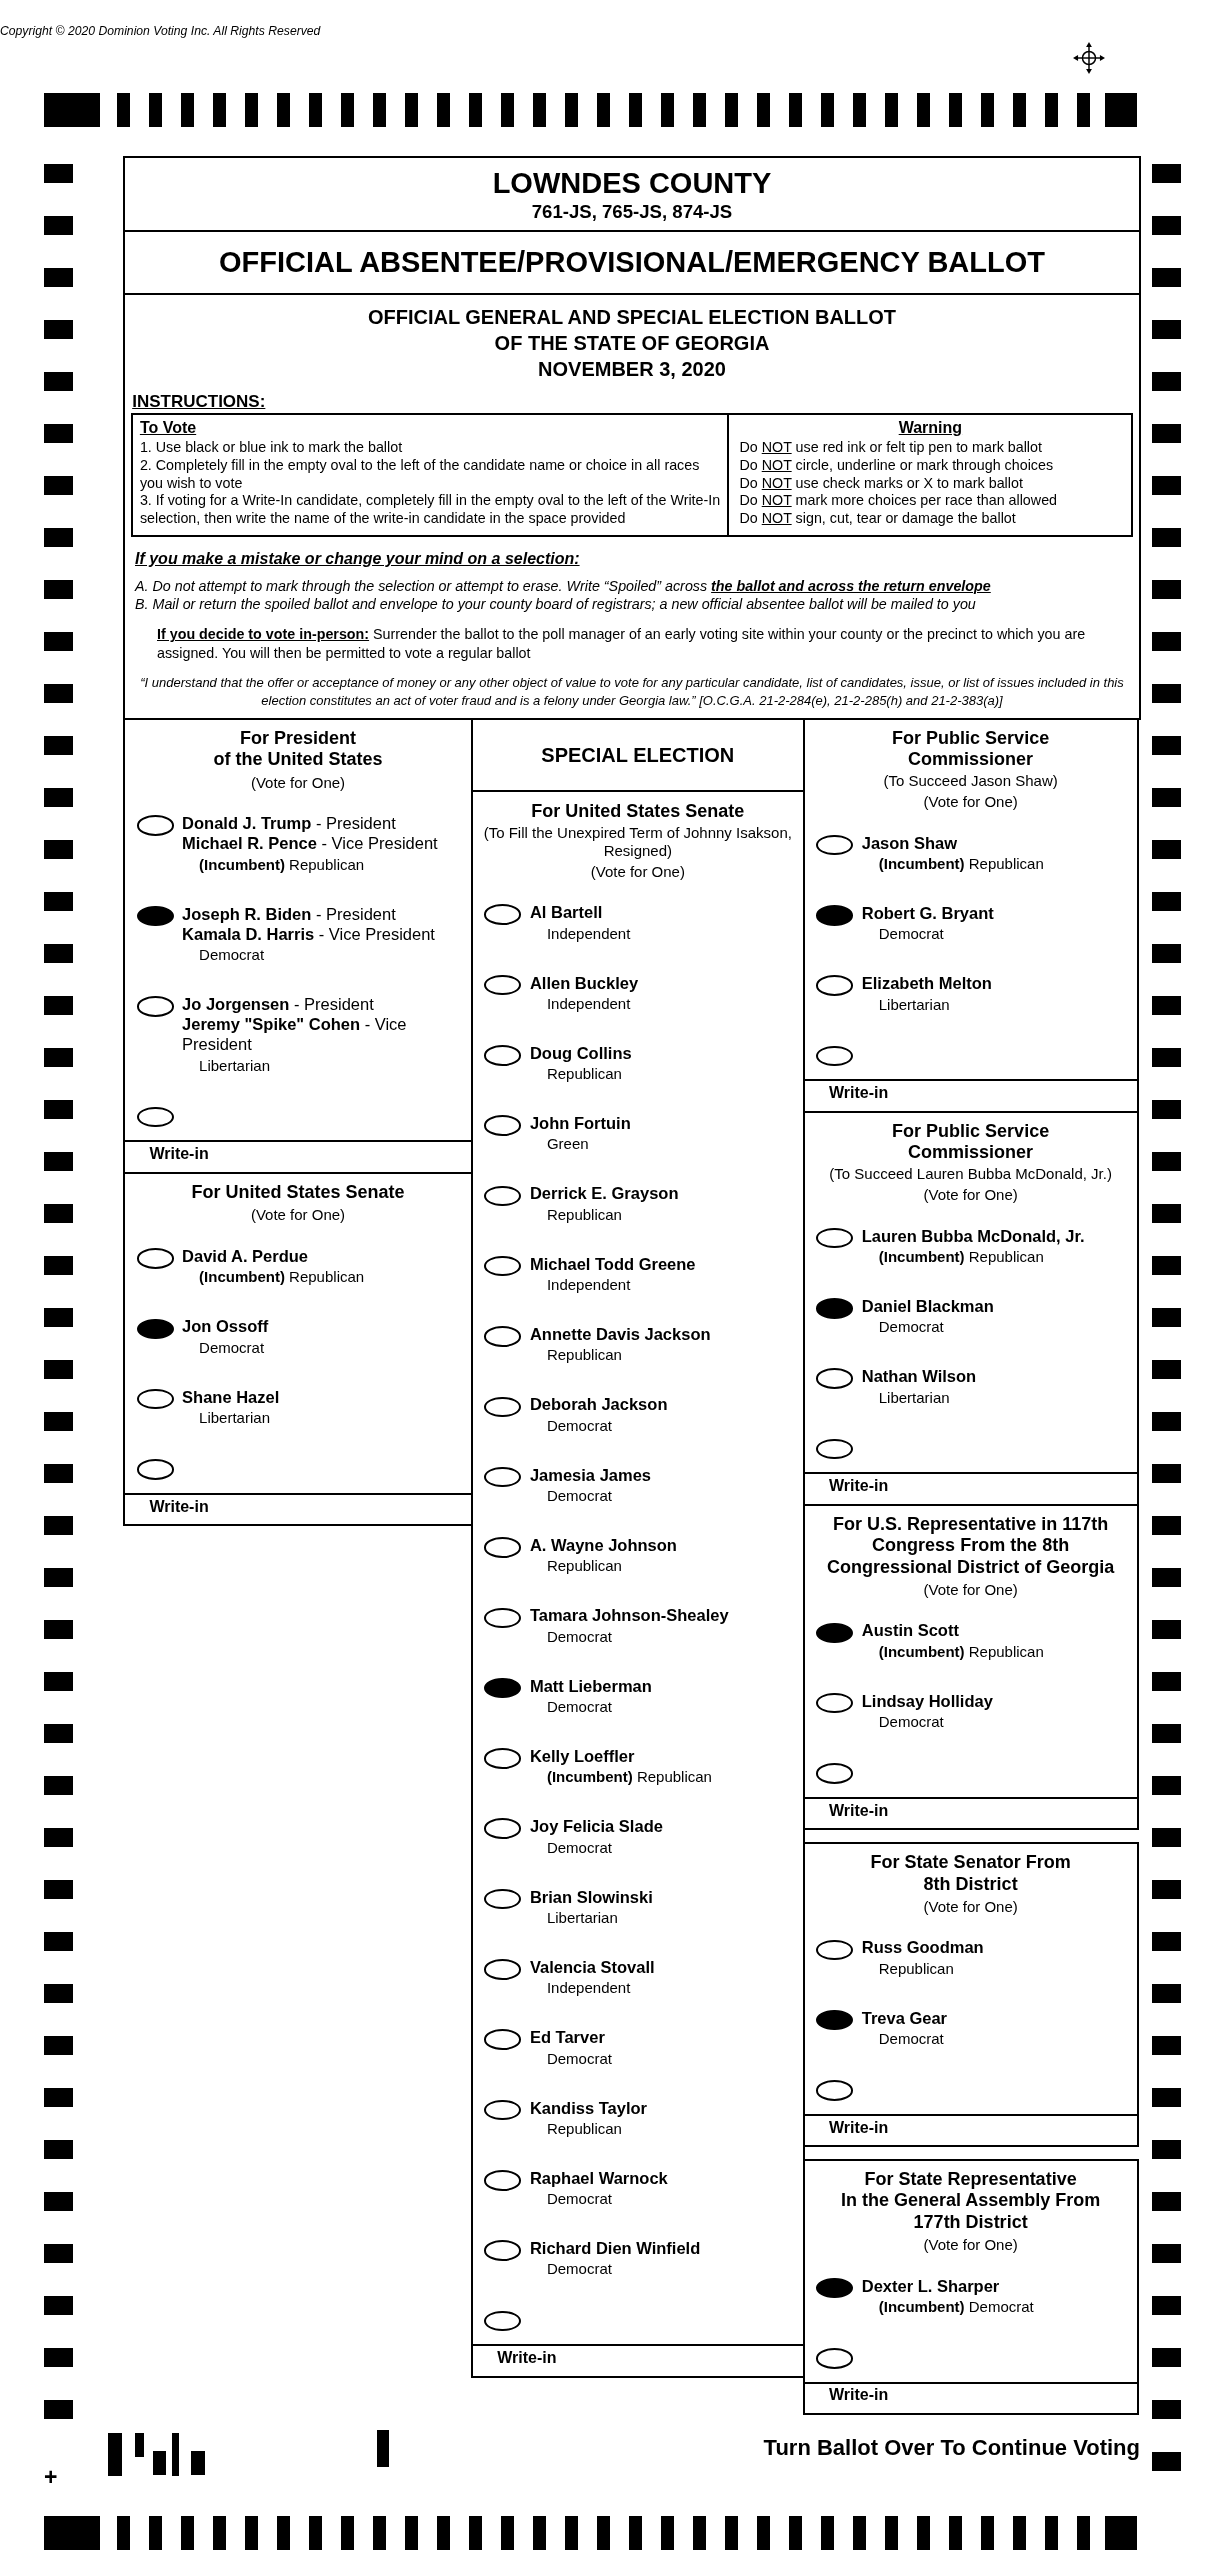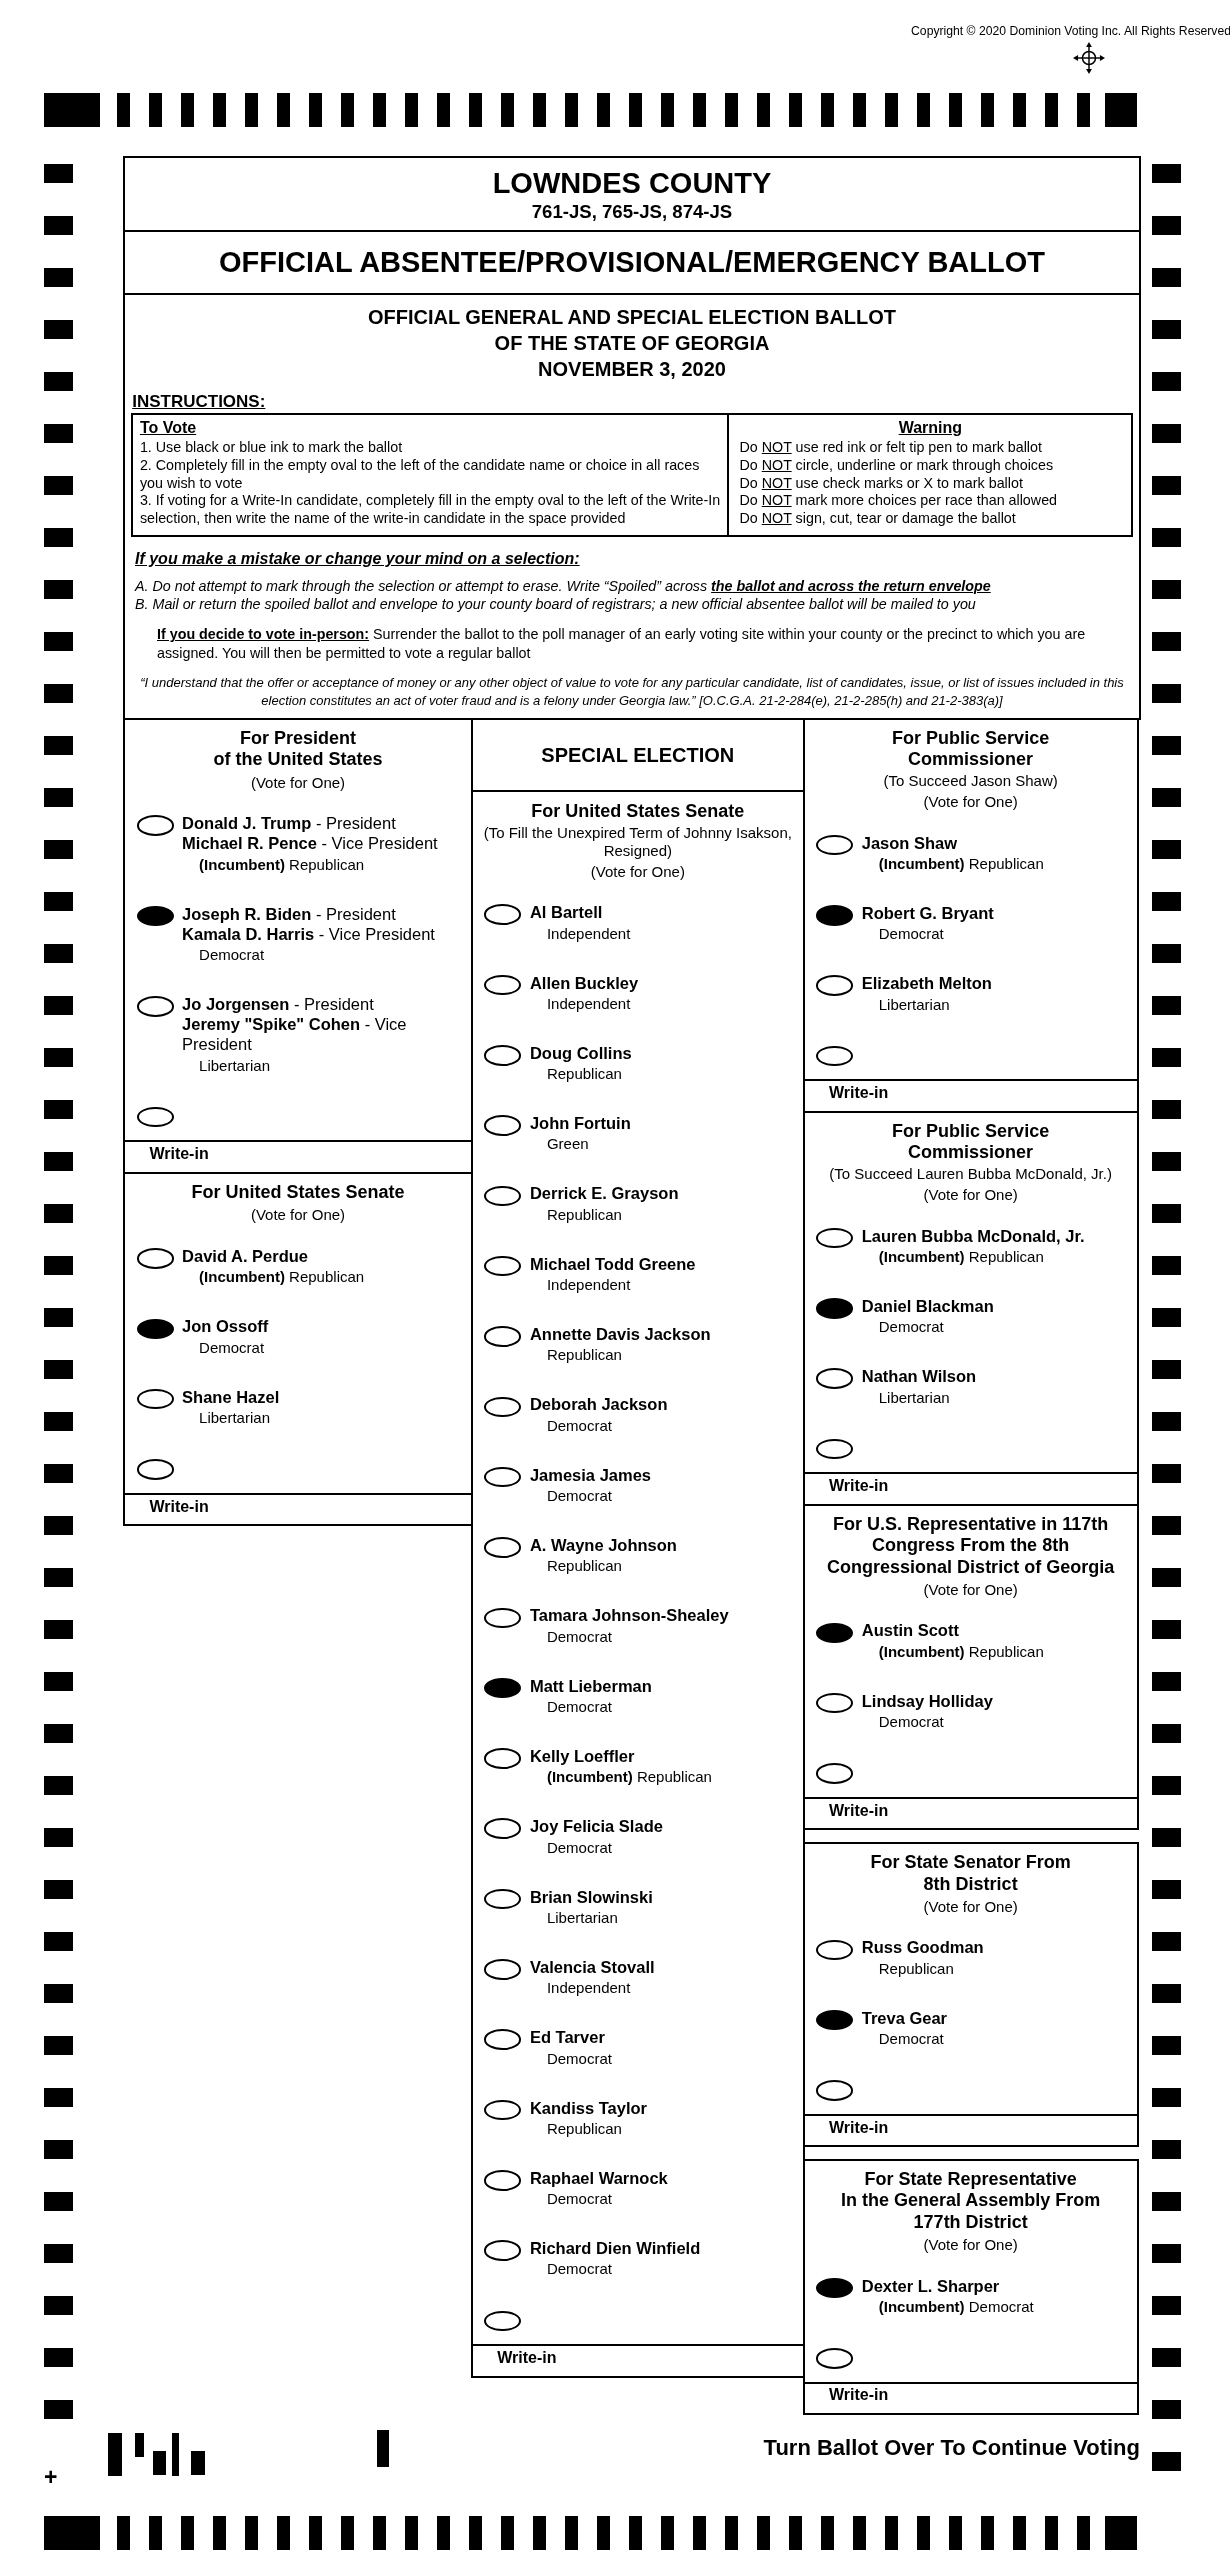--- a/index.html
+++ b/index.html
@@ -2,21 +2,21 @@
 <html style="font-size:11.5px"><head>
 <meta charset="utf-8">
 <style>
   html, body { margin: 0; padding: 0; }
   body {
     width: 1231px; height: 2576px; position: relative;
     background: #fff; color: #000;
     font-family: "Liberation Sans", sans-serif;
     overflow: hidden;
   }
-  .copyright { position: absolute; top: 24.4px; left: 0; width: 100%; text-align: right; font-size: 12.2px; }
+  .copyright { position: absolute; top: 24.4px; left: 0; width: 100%; text-align: left; font-size: 12.2px; font-style: italic; }
   .crosshair { position: absolute; top: 42px; left: 1073px; }
 
   
   .tm-row { position: absolute; left: 44px; width: 1093px; height: 34px; display: flex; }
   .tm-top { top: 93px; }
   .tm-bottom { top: 2516px; }
   .tm-lead { width: 56px; background: #000; margin-right: 17px; }
   .tm-bars { flex: 1; background: repeating-linear-gradient(90deg, #000 0 13px, transparent 13px 32px); }
   .tm-tail { width: 32px; background: #000; margin-left: 5.7px; }
   .tm-col { position: absolute; top: 164px; width: 29px; background: repeating-linear-gradient(180deg, #000 0 19.4px, transparent 19.4px 52px); }

